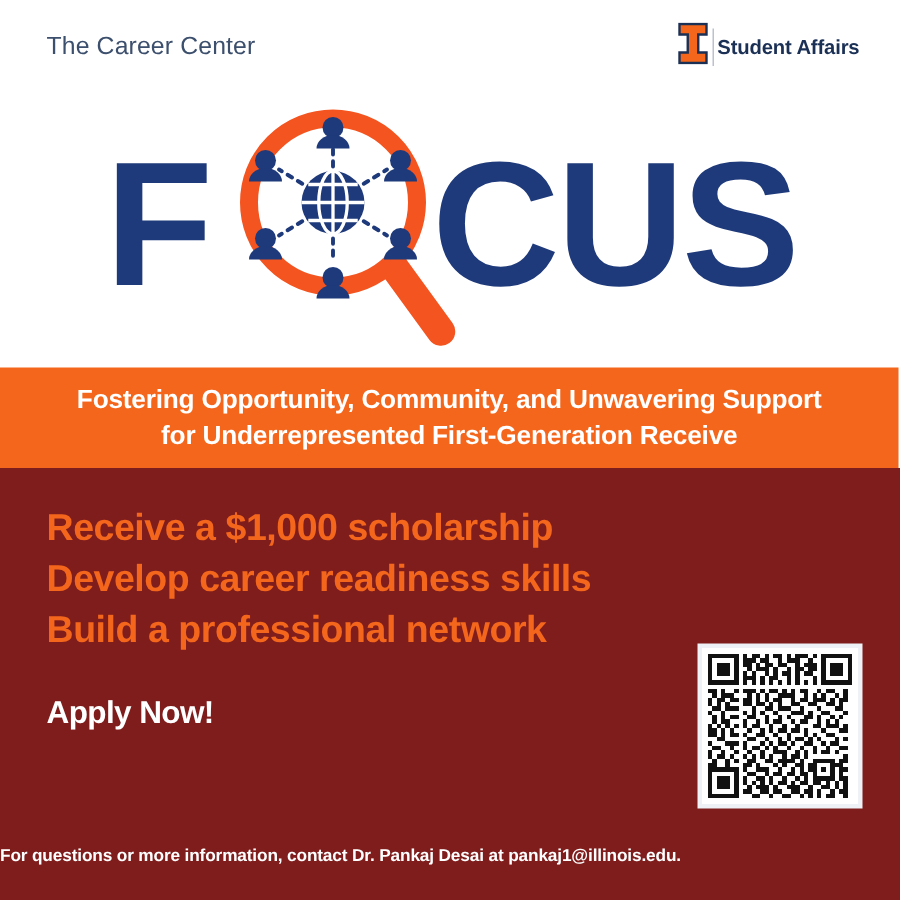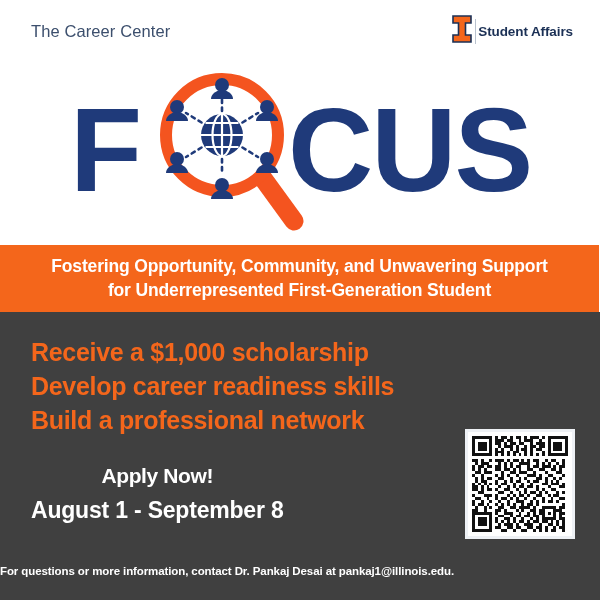--- a/index.html
+++ b/index.html
@@ -113,21 +113,21 @@
     white-space: nowrap;
     text-align: center;
   }
 
   
   .body-panel {
     position: absolute;
     left: 0; right: 0;
     top: 312px;
     bottom: 0;
-    background: #404040;
+    background: #7f1d1d;
   }
 
   .benefits {
     position: absolute;
     left: 31px;
     top: 23px;
   }
   .benefit {
     color: #f4661b;
     font-size: 25px;
@@ -273,34 +273,33 @@
           </g>
         </svg>
       </div>
 
       <div class="letter letter-cus">CUS</div>
     </div>
   </div>
 
   <div class="tagline-band">
     <div class="tagline-line">Fostering Opportunity, Community, and Unwavering Support</div>
-    <div class="tagline-line">for Underrepresented First-Generation Student</div>
+    <div class="tagline-line">for Underrepresented First-Generation Receive</div>
   </div>
 
   <div class="body-panel">
 
     <div class="benefits">
       <div class="benefit">Receive a $1,000 scholarship</div>
       <div class="benefit">Develop career readiness skills</div>
       <div class="benefit">Build a professional network</div>
     </div>
 
     <div class="cta">
       <div class="cta-title">Apply Now!</div>
-      <div class="cta-dates">August 1 - September 8</div>
     </div>
 
     <div class="qr-wrap">
       <div class="qr-inner">
         <span>
         <svg viewBox="0 0 33 33" shape-rendering="crispEdges" aria-hidden="true">
           <rect width="33" height="33" fill="#ffffff"></rect>
           <g fill="#111111">
 
             <rect x="0" y="0" width="7" height="1"></rect>

